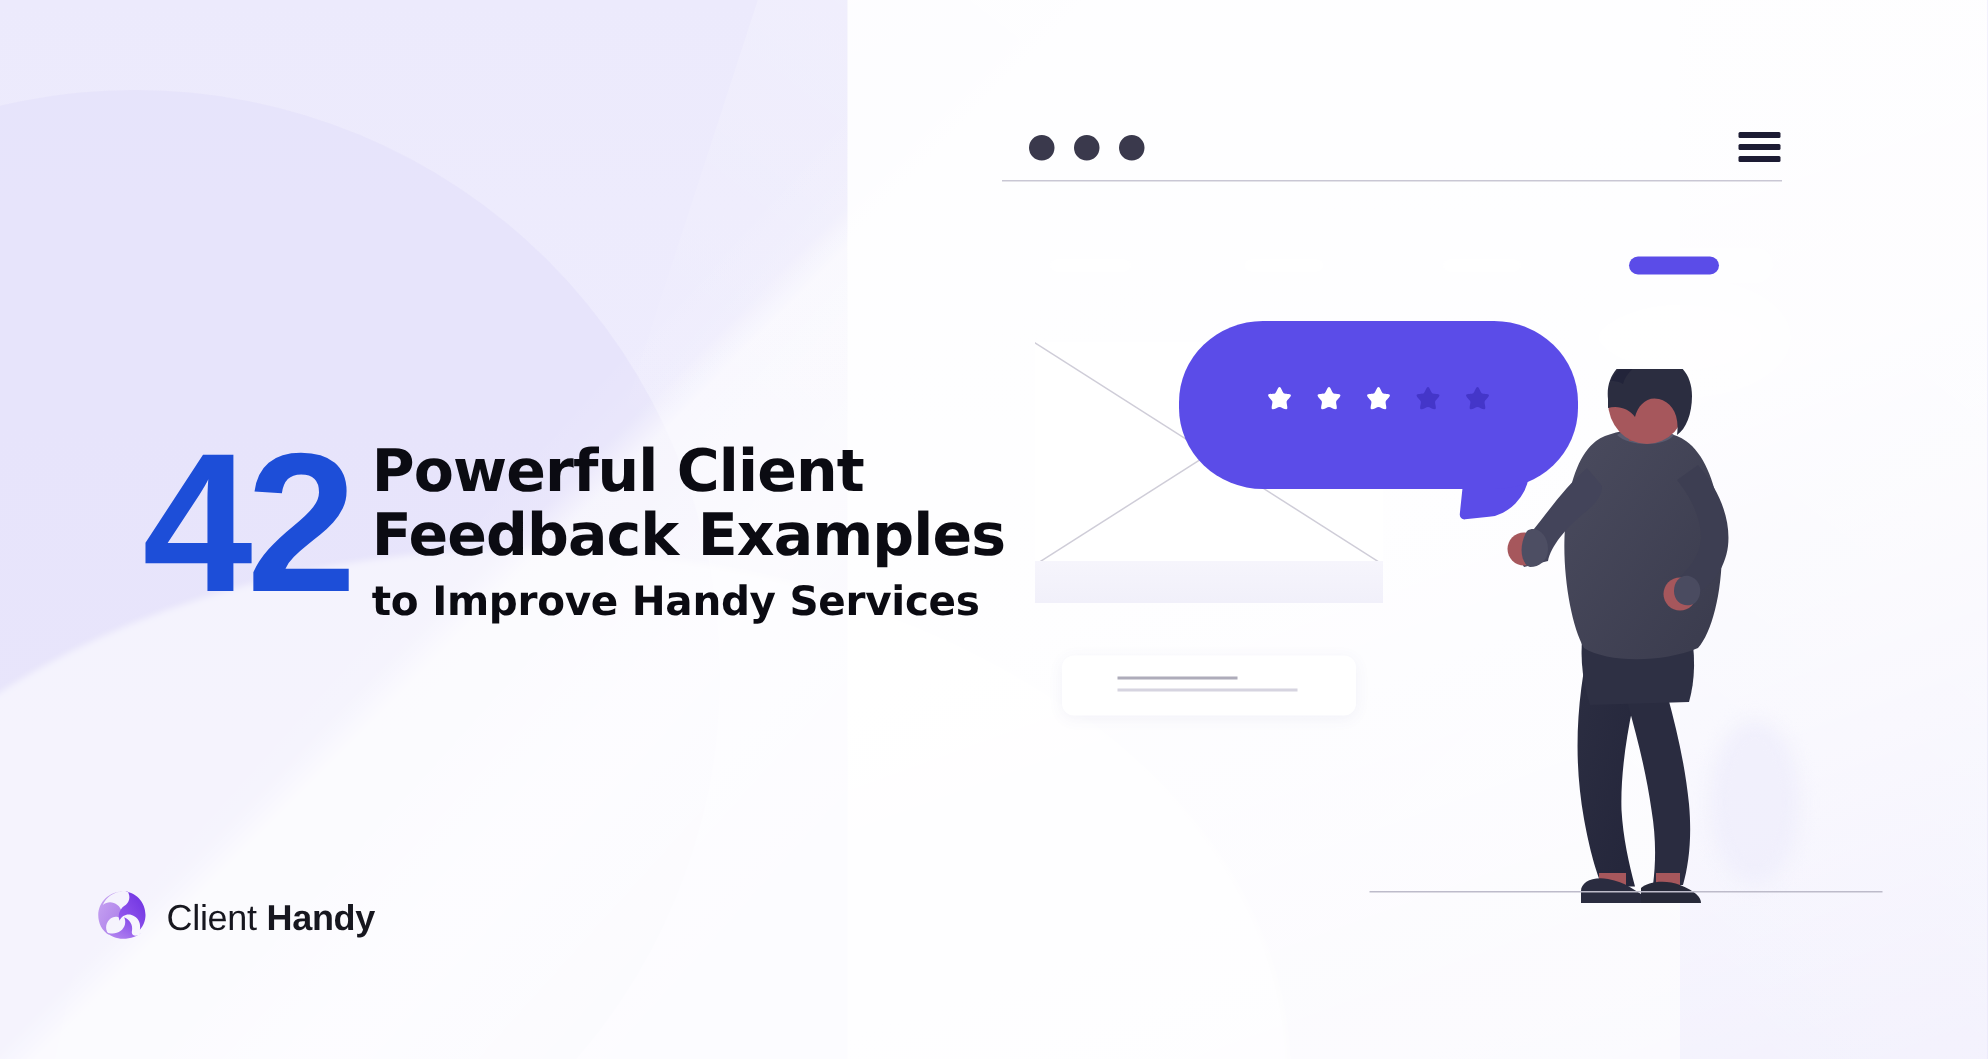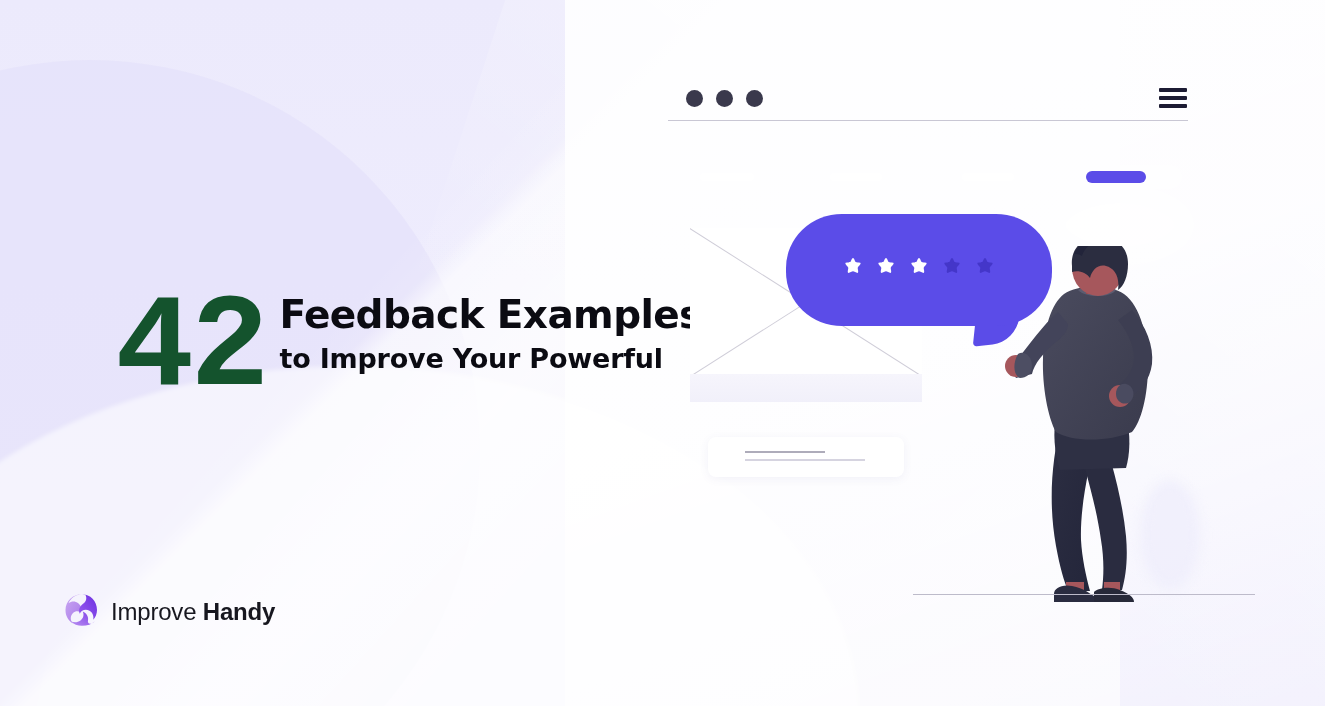--- a/index.html
+++ b/index.html
@@ -56,24 +56,23 @@
   
   .headline{
     position:absolute; left:95px; top:282px; width:600px;
     display:flex; align-items:flex-start;
   }
   .big-number{
     font-size:132px;
     line-height:0.84;
     font-weight:800;
     letter-spacing:-4px;
-    color:#14532d;
-    font-family:Liberation Mono, monospace;
+    color:#1d4ed8;
+    font-family:Liberation Sans, sans-serif;
     margin-top:12px;
-    margin-left:20px;
   }
   .headline-text{ margin-left:14px; padding-top:12px; }
   .headline-line{
     font-size:39px;
     font-weight:800;
     line-height:1.10;
     color:#0b0b12;
     letter-spacing:-0.6px;
     font-family:"DejaVu Sans", sans-serif;
     white-space:nowrap;
@@ -213,22 +212,23 @@
 <div class="bg-white-wash"></div>
 <div class="bg-diag-2"></div>
 <div class="bg-sheen"></div>
 <div class="bg-blob-bottom"></div>
 <div class="blob-soft-2"></div>
 <div class="blob-soft-1"></div>
 
 <div class="headline">
   <div class="big-number">42</div>
   <div class="headline-text">
+    <div class="headline-line">Powerful Client</div>
     <div class="headline-line">Feedback Examples</div>
-    <div class="headline-sub">to Improve Your Powerful</div>
+    <div class="headline-sub">to Improve Handy Services</div>
   </div>
 </div>
 
 <div class="logo">
   <span>
     <svg width="36" height="36" viewBox="0 0 48 48" aria-hidden="true">
       <defs>
         <linearGradient id="lgA" x1="0" y1="0" x2="1" y2="1">
           <stop offset="0" stop-color="#c9a6f2"></stop>
             <stop offset="1" stop-color="#a879e8"></stop>
@@ -242,21 +242,21 @@
             <stop offset="1" stop-color="#9b5ff0"></stop>
         </linearGradient>
       </defs>
       <path d="M24 3c-8 0-15 5-18 12 4-3 9-3 13 0 4 3 5 8 3 12-3-2-7-2-10 1-4 4-4 10 0 14C5 38 2 31 2 24 2 12 12 3 24 3z" fill="url(#lgA)"></path>
       <path d="M24 3c11 0 20 9 20 21 0 5-2 10-5 13 1-5-1-10-5-12-5-3-11-1-13 4-2-5 0-10 4-13 5-3 6-9 3-13-1 0-3 0-4 0z" fill="url(#lgC)"></path>
       <path d="M41 39c-4 4-10 6-17 6-6 0-11-2-15-6 4 2 9 2 13-1 4-3 5-8 3-12 5 2 8 7 7 12-1 4 3 7 9 1z" fill="url(#lgB)"></path>
       <circle cx="24" cy="24" r="5.4" fill="#ffffff" opacity="0.0"></circle>
     </svg>
   </span>
   <span class="logo-text">
-    <span class="light">Improve</span><span>&nbsp;</span><span class="bold">Handy</span>
+    <span class="light">Client</span><span>&nbsp;</span><span class="bold">Handy</span>
   </span>
 </div>
 
 <div class="browser">
   <div class="browser-bar">
     <div class="dots">
       <span class="dot"></span>
       <span class="dot"></span>
       <span class="dot"></span>
     </div>

